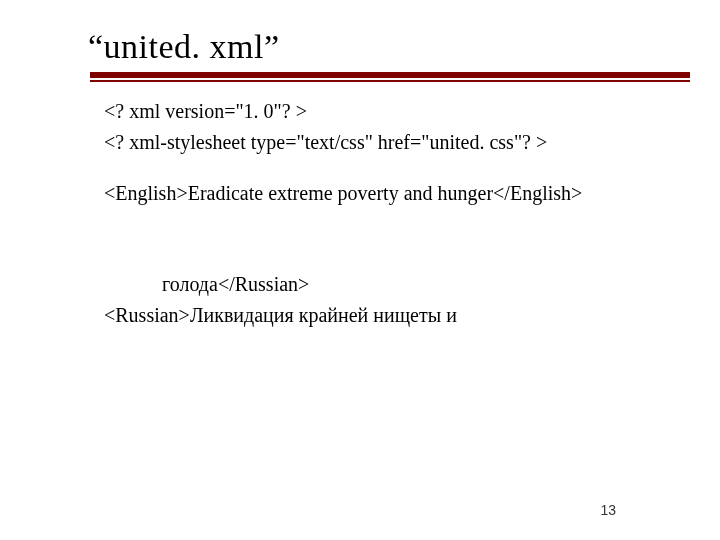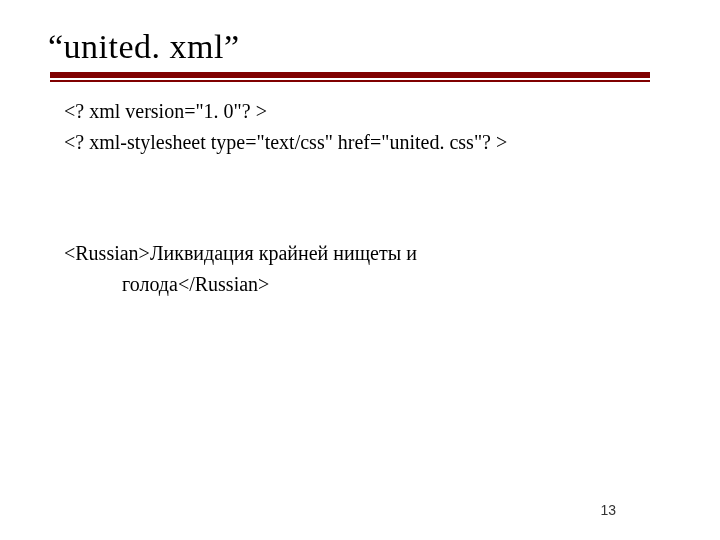--- a/index.html
+++ b/index.html
@@ -9,21 +9,21 @@
     height: 540px;
     background: #ffffff;
     font-family: "Times New Roman", Georgia, serif;
     color: #000;
     overflow: hidden;
   }
   .slide {
     box-sizing: border-box;
     width: 664px;
     height: 540px;
-    padding: 28px 50px 20px 48px;
+    padding: 28px 50px 20px 88px;
     position: relative;
   }
   .title {
     font-size: 34px;
     font-weight: 400;
     letter-spacing: 0.5px;
     margin: 0 0 6px 0;
     font-family: "Times New Roman", Georgia, serif;
   }
   .rule {
@@ -78,28 +78,29 @@
     <div class="gap"></div>
     <div class="thin"></div>
   </div>
 
   <div class="body">
     <p>&lt;? xml version="1. 0"? &gt;</p>
     <p>&lt;? xml-stylesheet type="text/css" href="united. css"? &gt;</p>
 
     <div class="block-gap"></div>
 
+    <p>&lt;English&gt;Eradicate extreme poverty and hunger&lt;/English&gt;</p>
 
     <div class="block-gap"></div>
 
 
     <div class="block-gap"></div>
 
 
     <div class="block-gap"></div>
 
+    <p style="padding-left:58px; text-indent:0;">голода&lt;/Russian&gt;</p>
     <p>&lt;Russian&gt;Ликвидация крайней нищеты и</p>
-    <p style="padding-left:58px; text-indent:0;">голода&lt;/Russian&gt;</p>
   </div>
 
   <div class="pagenum">13</div>
 
 </div>
 
 </body></html>

